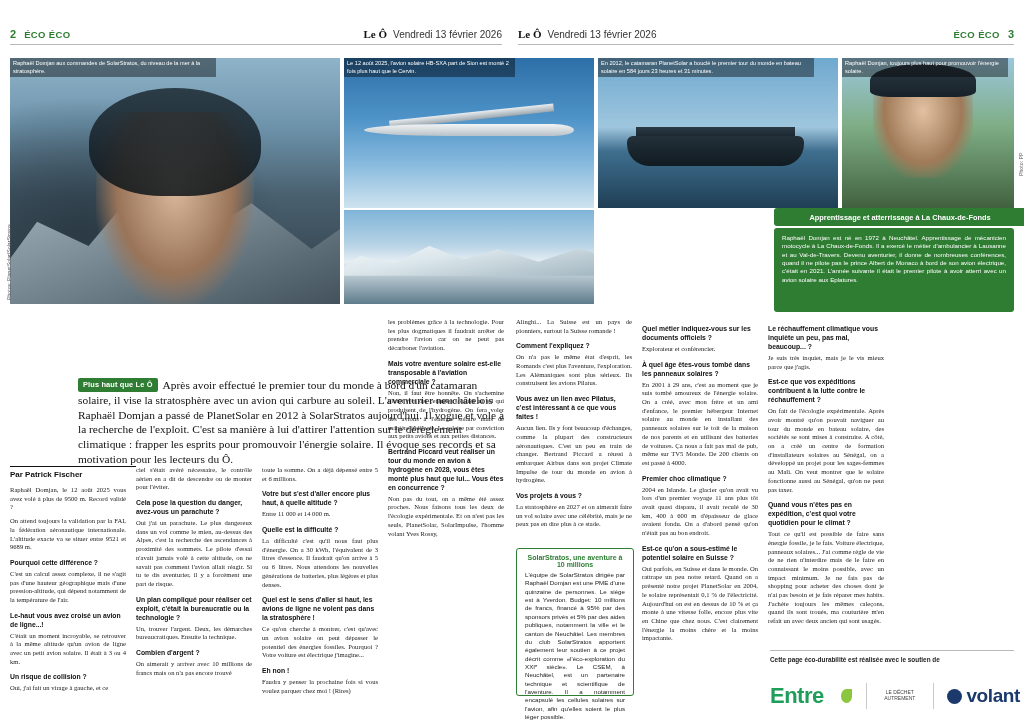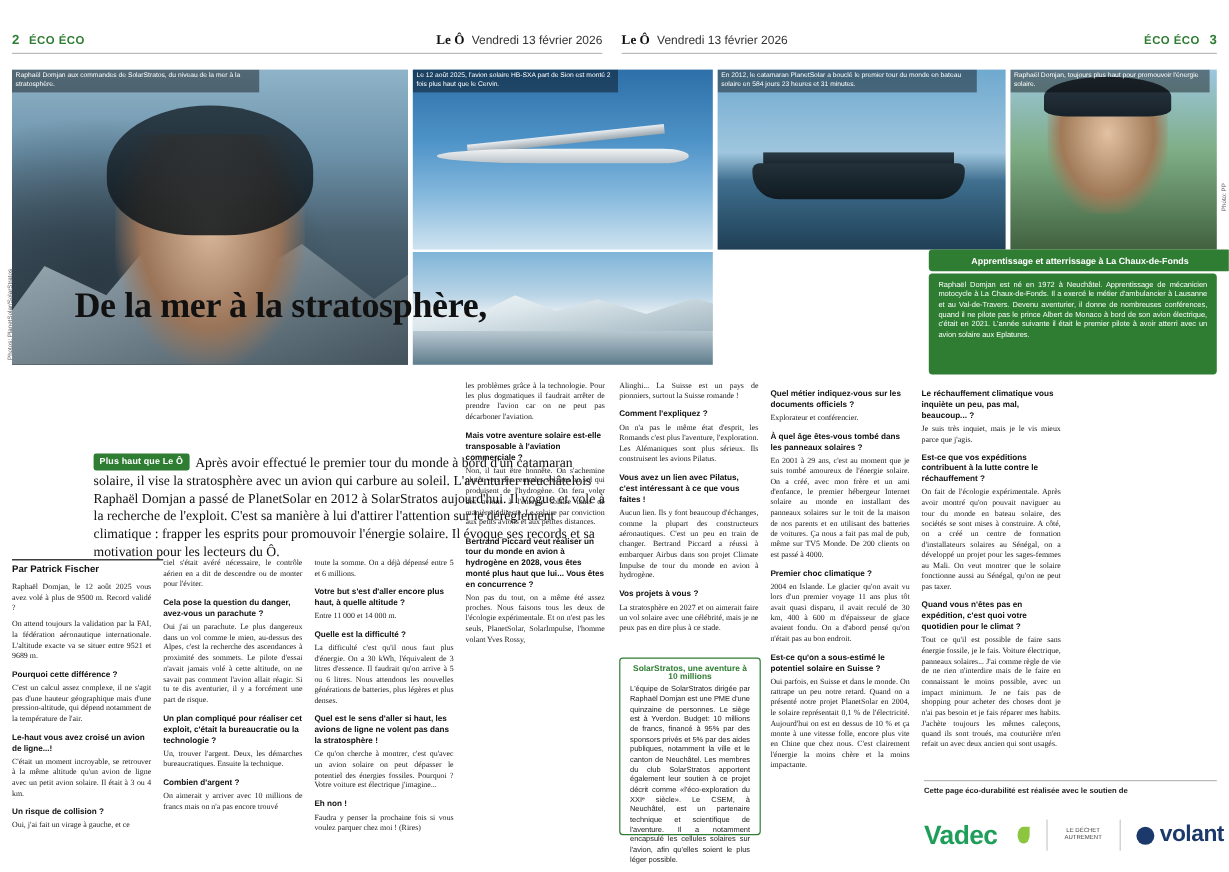--- a/index.html
+++ b/index.html
@@ -204,21 +204,20 @@
   </div>
 
   <div class="photo ph5" style="left:842px;top:58px;width:172px;height:150px;">
     <div class="p-face"></div>
       <div class="p-cap"></div>
     <div class="cap" style="left:0;top:0;width:160px;">Raphaël Domjan, toujours plus haut pour promouvoir l'énergie solaire.</div>
   </div>
   <div class="credit" style="left:1018px;top:176px;">Photo: PP</div>
 
   <div class="headline">
-    <div class="l1">De la mer à la stratosphère,</div>
   </div>
 
   <div class="chapeau">
     <span class="tagpill">Plus haut que Le Ô</span><span>Après avoir effectué le premier tour du monde à bord d'un catamaran solaire, il vise la stratosphère avec un avion qui carbure au soleil. L'aventurier neuchâtelois Raphaël Domjan a passé de PlanetSolar en 2012 à SolarStratos aujourd'hui. Il vogue et vole à la recherche de l'exploit. C'est sa manière à lui d'attirer l'attention sur le dérèglement climatique : frapper les esprits pour promouvoir l'énergie solaire. Il évoque ses records et sa motivation pour les lecteurs du Ô.</span>
   </div>
 
   <div class="byrule"></div>
   <div class="byline">Par Patrick Fischer</div>
 
   <div class="col" id="col1" style="left:10px;top:486px;width:116px;height:235px;">
@@ -293,21 +292,21 @@
   </div>
 
   <div class="box-outline" style="left:516px;top:548px;width:116px;height:146px;">
     <div class="bt">SolarStratos, une aventure à 10 millions</div>
     <div class="bb">L'équipe de SolarStratos dirigée par Raphaël Domjan est une PME d'une quinzaine de personnes. Le siège est à Yverdon. Budget: 10 millions de francs, financé à 95% par des sponsors privés et 5% par des aides publiques, notamment la ville et le canton de Neuchâtel. Les membres du club SolarStratos apportent également leur soutien à ce projet décrit comme «l'éco-exploration du XXIᵉ siècle». Le CSEM, à Neuchâtel, est un partenaire technique et scientifique de l'aventure. Il a notamment encapsulé les cellules solaires sur l'avion, afin qu'elles soient le plus léger possible.</div>
   </div>
 
   <div class="rule" style="left:770px;top:650px;width:244px;"></div>
   <div class="sponsor-note" style="left:770px;top:656px;width:250px;">Cette page éco-durabilité est réalisée avec le soutien de</div>
   <div class="sponsor-bar" style="left:770px;top:676px;width:250px;height:40px;">
-    <div class="vadec">Vadec</div>
+    <div class="vadec">Entre</div>
     <span class="leaf"></span>
     <div class="vsep"></div>
     <div class="mini" style="width:46px;">LE DÉCHET AUTREMENT</div>
     <div class="vsep"></div>
     <div style="display:flex;align-items:center;">
       <span class="blob"></span>
       <span class="viteos">volant</span>
     </div>
   </div>
 

